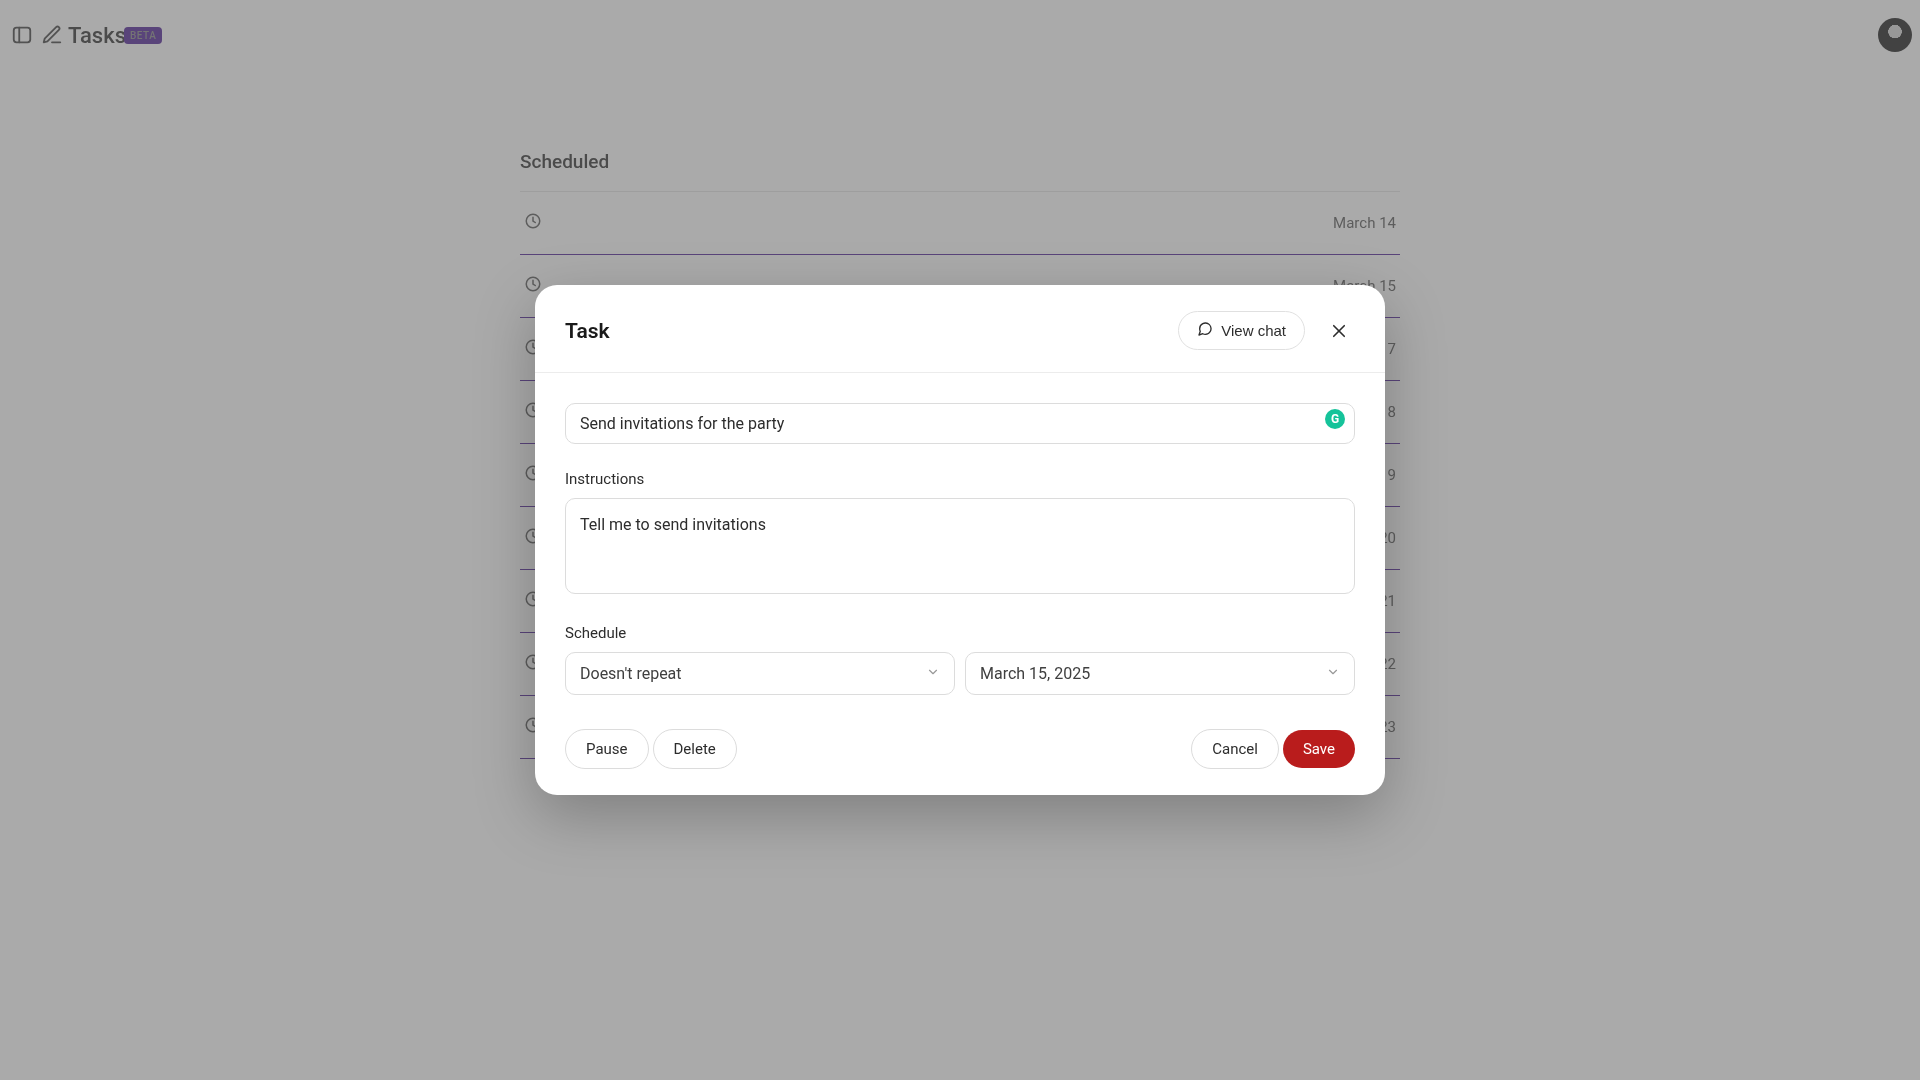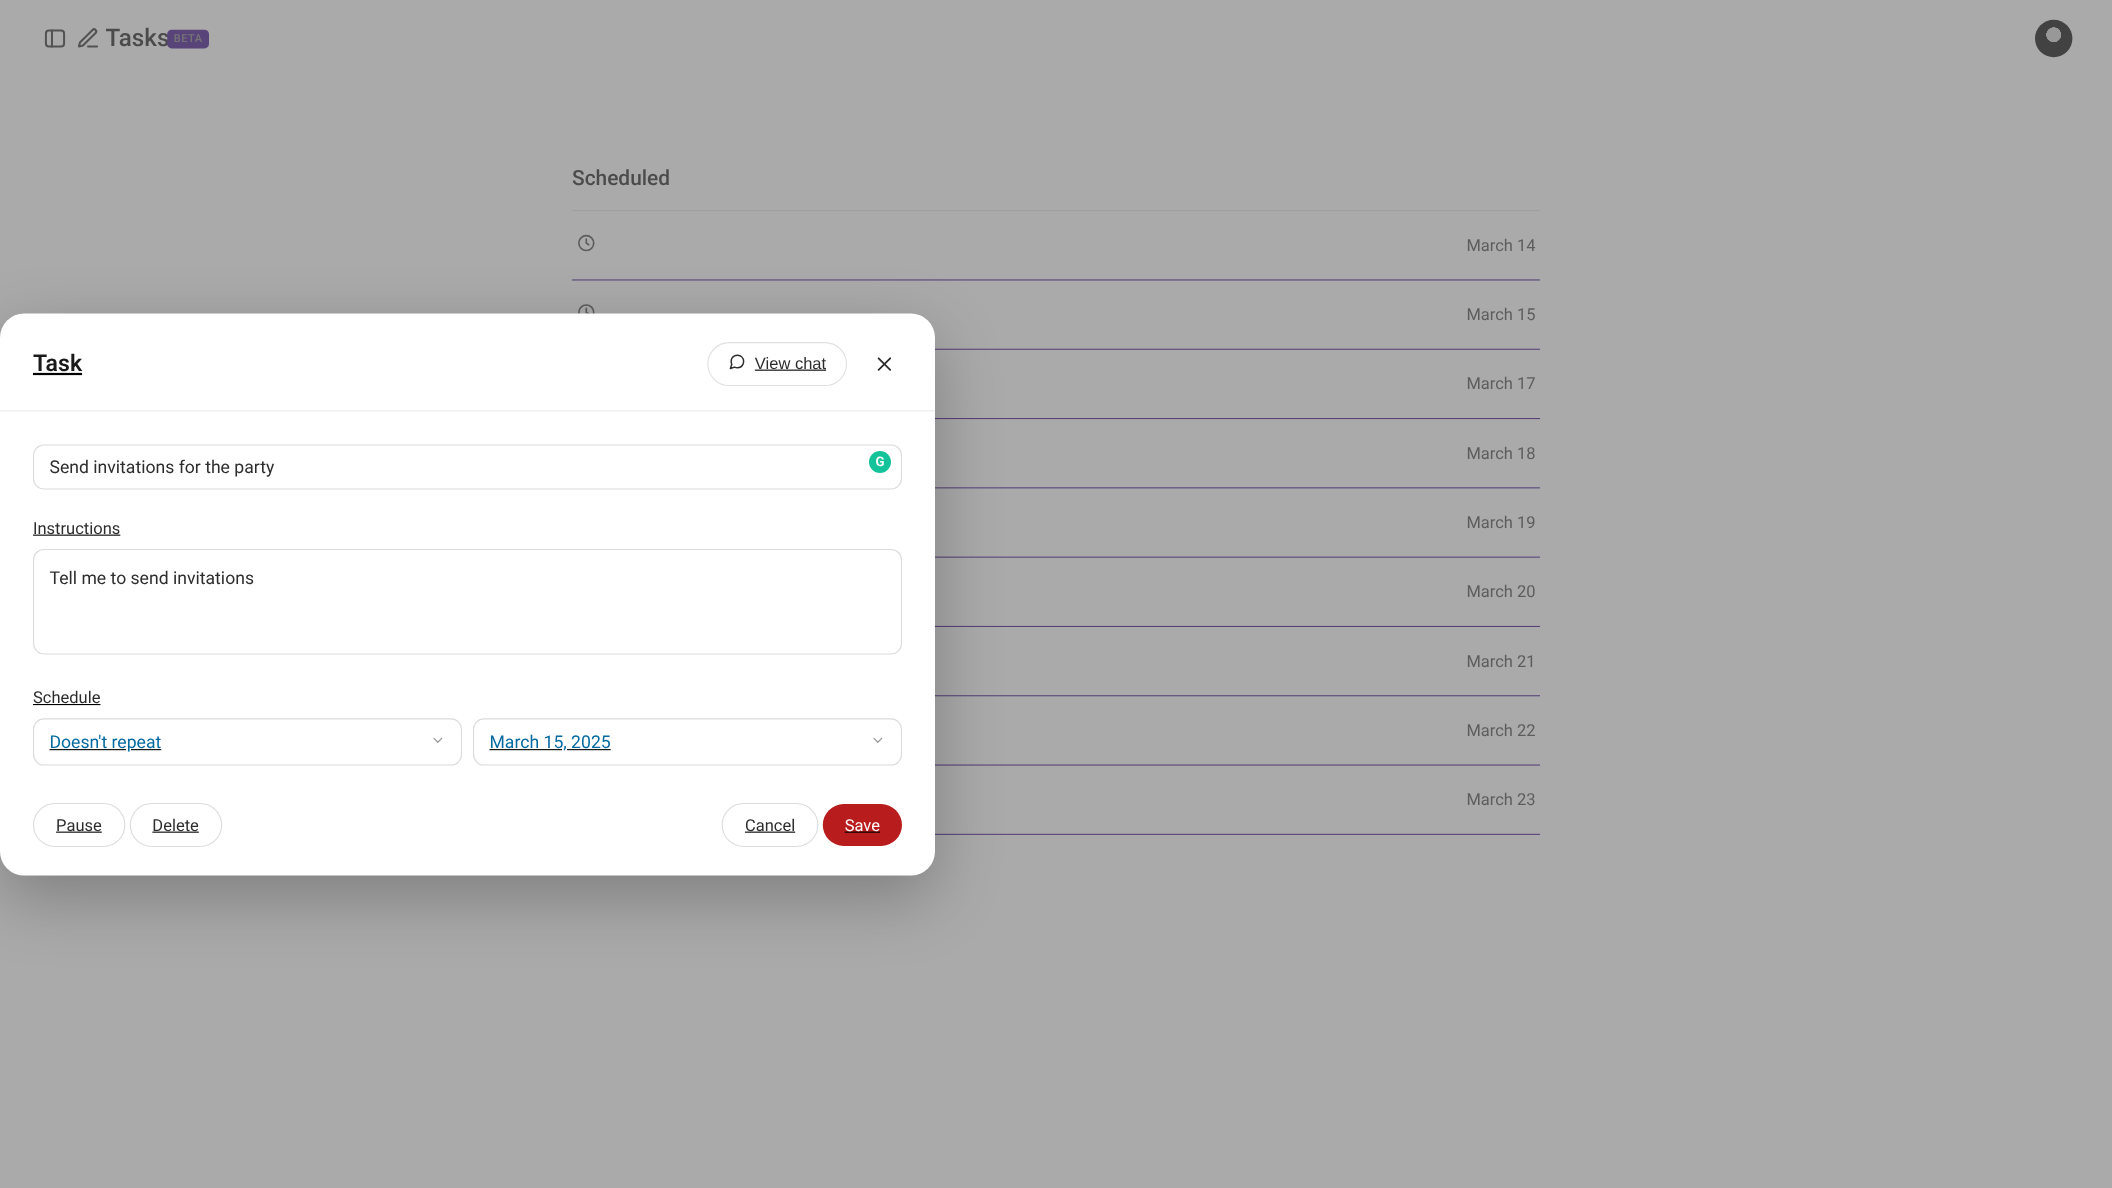--- a/index.html
+++ b/index.html
@@ -11,21 +11,21 @@
       font-family: -apple-system, BlinkMacSystemFont, "Segoe UI", Roboto, Helvetica, Arial, sans-serif;
       background: #ffffff;
       width: 1920px;
       height: 1080px;
       overflow: hidden;
       position: relative;
     }
     .app-header {
       display: flex;
       align-items: center;
-      padding: 18px 36px;
+      padding: 18px 8px;
       gap: 2px;
     }
     .icon-btn {
       width: 28px;
       height: 28px;
       display: flex;
       align-items: center;
       justify-content: center;
       cursor: pointer;
       color: #3d3d3d;
@@ -81,21 +81,21 @@
       margin-left: auto;
       color: #555;
       font-size: 15px;
     }
     .overlay {
       position: absolute;
       inset: 0;
       background: rgba(100, 100, 100, 0.55);
       display: flex;
       align-items: center;
-      text-decoration: underline;
+      justify-content: center;
     }
     .modal {
       background: #ffffff;
       width: 850px;
       border-radius: 22px;
       box-shadow: 0 20px 60px rgba(0,0,0,0.25);
       overflow: hidden;
     }
     .modal-header {
       display: flex;
@@ -184,21 +184,21 @@
       display: flex;
       gap: 10px;
       margin-bottom: 34px;
     }
     .select-input {
       flex: 1;
       padding: 11px 14px;
       border: 1px solid #dcdcdc;
       border-radius: 10px;
       font-size: 16px;
-      color: #0369a1;
+      color: #404040;
       background: #fff;
       display: flex;
       align-items: center;
       justify-content: space-between;
       cursor: pointer;
     }
     .chevron-down {
       color: #999;
     }
     .modal-footer {

